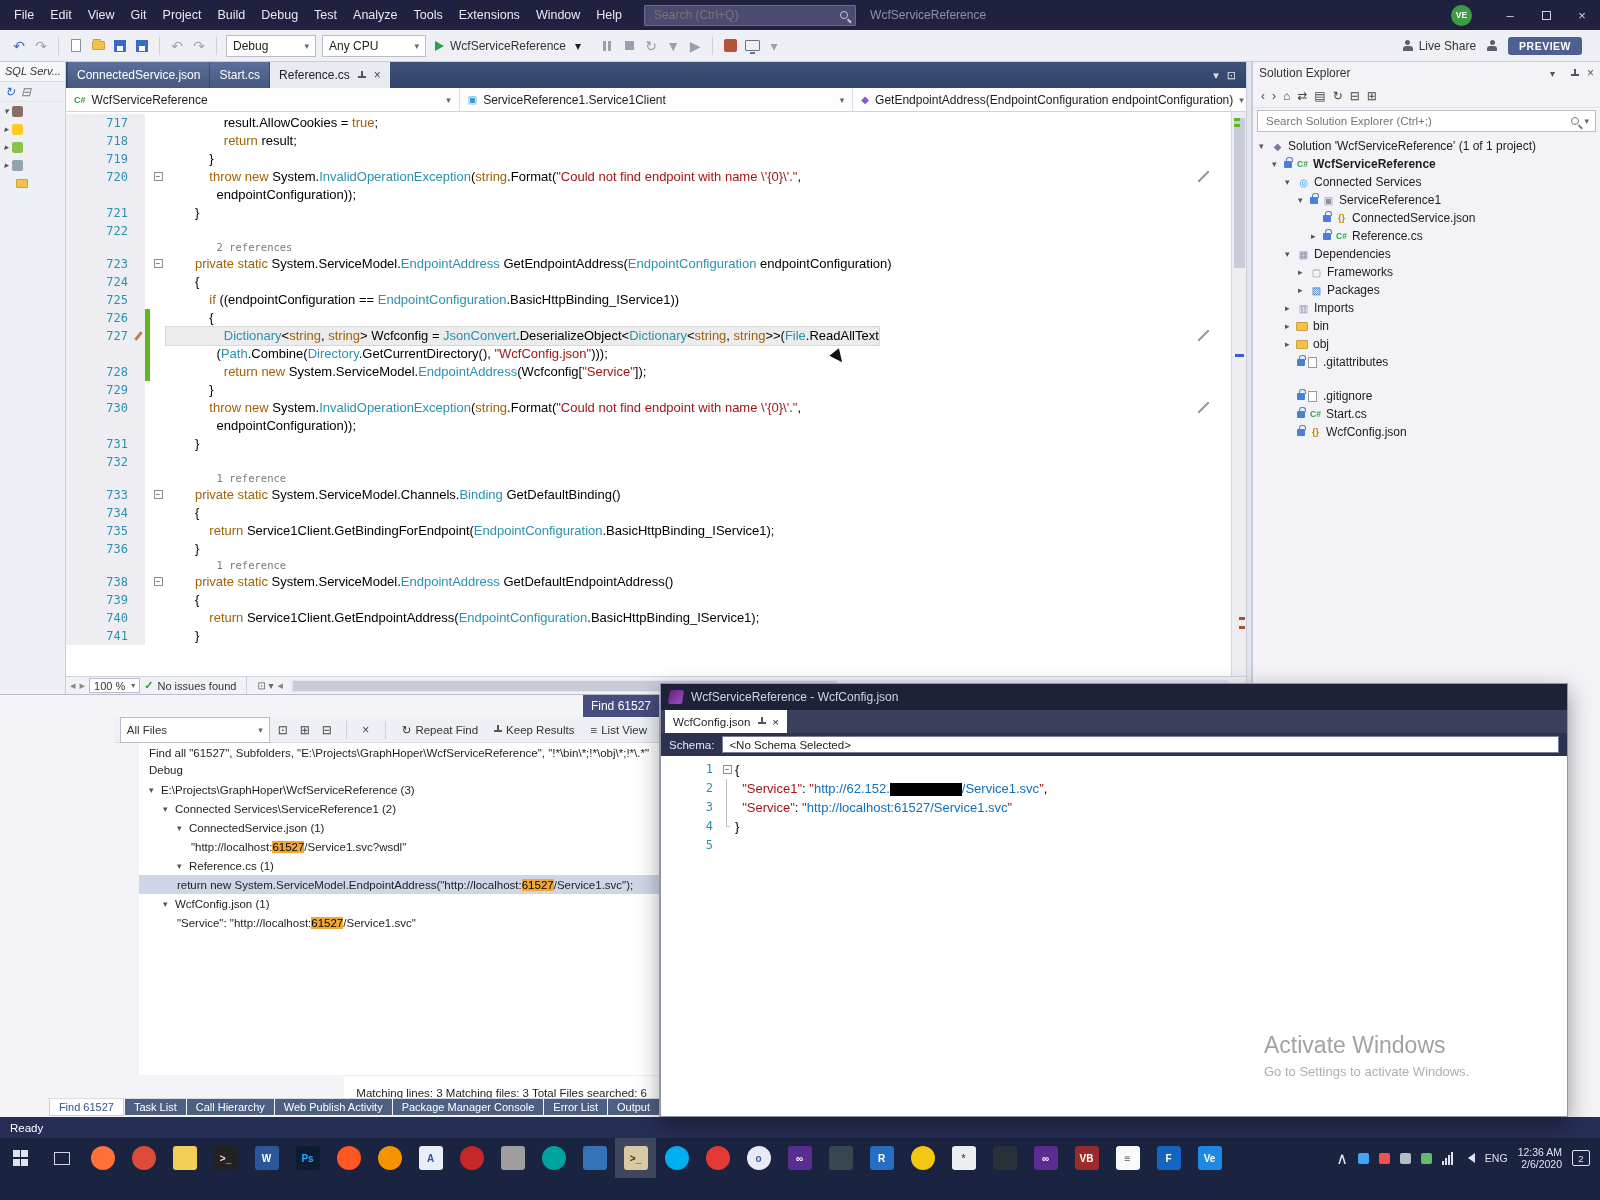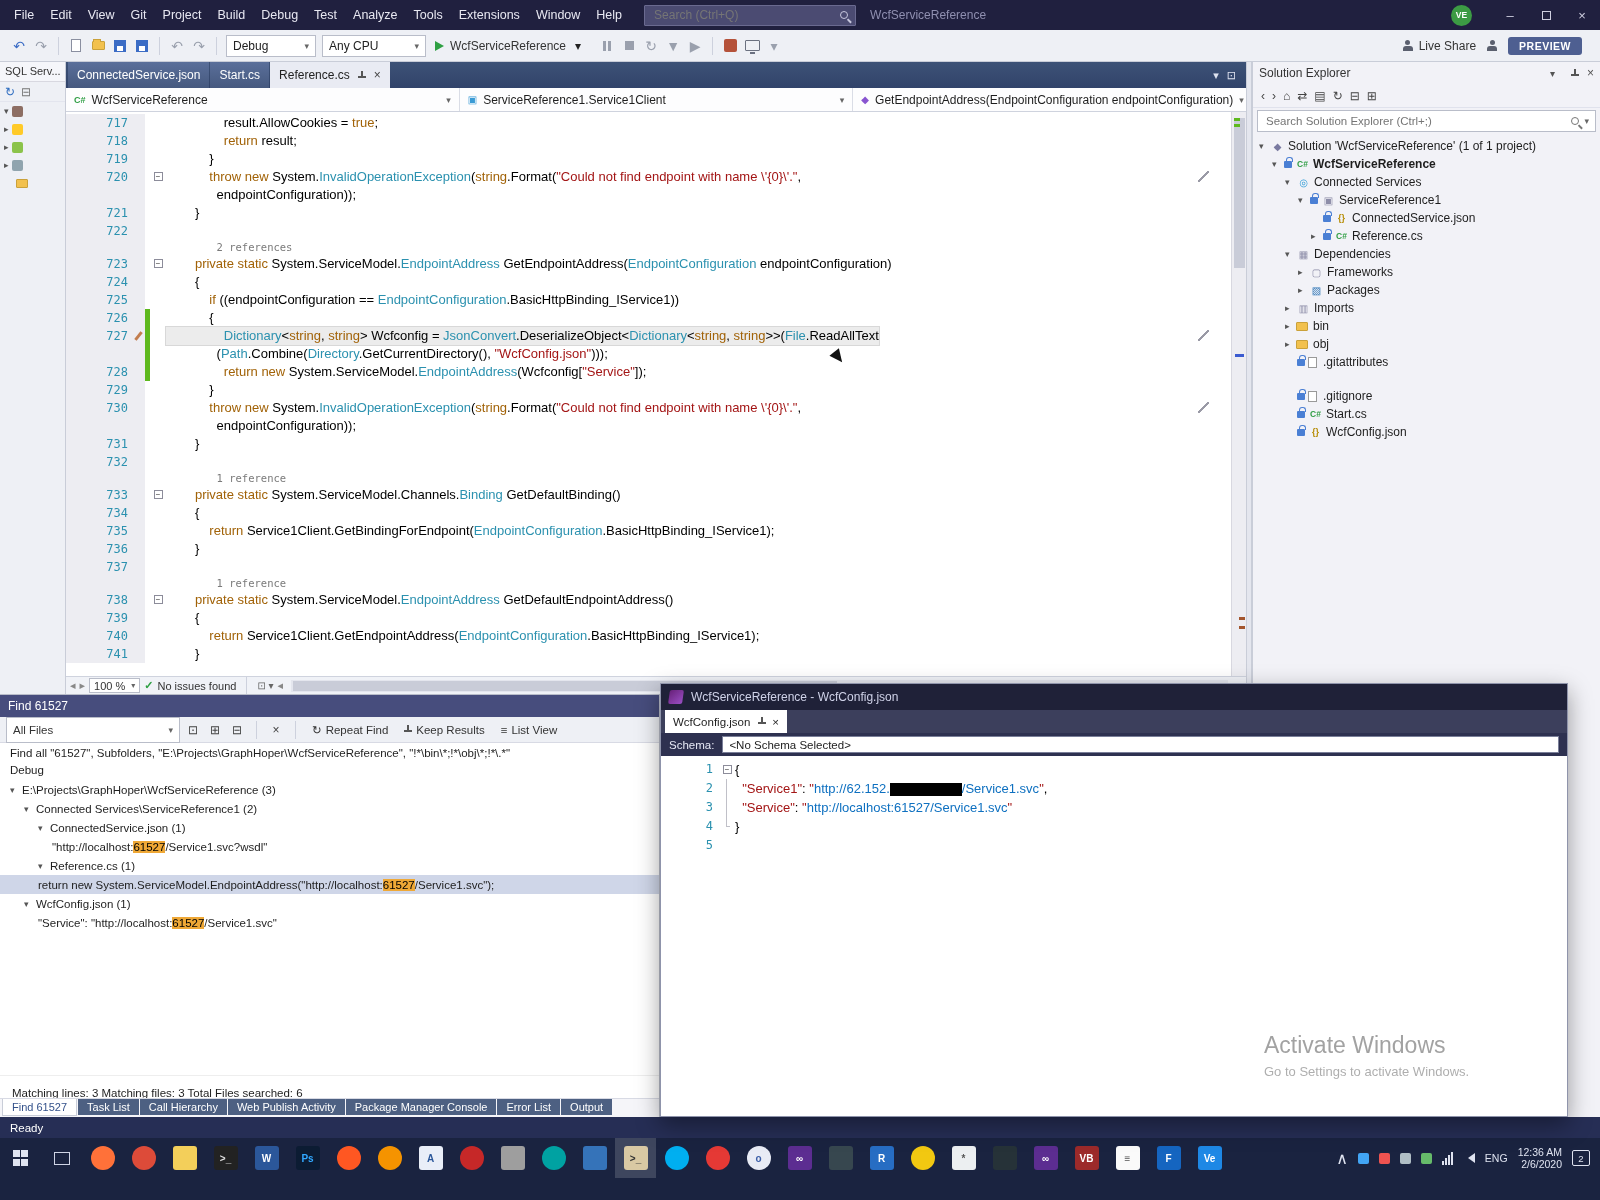--- a/index.html
+++ b/index.html
@@ -43,21 +43,21 @@
   .redtool{width:13px;height:13px;background:#b5523a;border-radius:2px;}
   .monitor{width:15px;height:11px;border:1.5px solid #6b7180;border-radius:1px;position:relative;}
   .monitor::after{content:"";position:absolute;left:4px;bottom:-4px;width:5px;height:2px;background:#6b7180;}
   #toolbar-right{margin-left:auto;display:flex;align-items:center;gap:10px;margin-right:10px;}
   .person{width:12px;height:12px;position:relative;}
   .person::before{content:"";position:absolute;left:3.5px;top:0;width:5px;height:5px;border-radius:50%;background:#5a5f6e;}
   .person::after{content:"";position:absolute;left:1px;top:6px;width:10px;height:5px;border-radius:3px 3px 0 0;background:#5a5f6e;}
   #preview-badge{background:#4e5f91;color:#fff;font-size:10.5px;font-weight:bold;padding:3px 11px;border-radius:3px;letter-spacing:.5px;}
 
   
-  #sqlpanel{position:absolute;left:0;top:62px;width:66px;height:632px;background:#eef0f5;border-right:1px solid:#c9cdd8;border-right:1px solid #c9cdd8;}
+  #sqlpanel{position:absolute;left:0;top:62px;width:66px;height:632px;background:#eef0f5;border-right:1px solid:#c9cdd8;border-right:1px solid #c9cdd8;font-style:italic;}
   #sqlpanel .hd{height:20px;font-size:11px;color:#333;padding:3px 5px;background:#f5f6fa;border-bottom:1px solid #d8d8e0;white-space:nowrap;overflow:hidden;}
   #sqlpanel .tb{height:20px;display:flex;align-items:center;gap:6px;padding:0 5px;border-bottom:1px solid #e3e5ee;color:#2d6cc0;font-size:12px;}
   .sqlrow{height:18px;display:flex;align-items:center;gap:3px;padding-left:4px;font-size:9px;color:#555;}
   .sqlico{width:11px;height:11px;border-radius:2px;flex:0 0 auto;}
 
   
   #editor{position:absolute;left:66px;top:62px;width:1180px;height:632px;background:#fff;display:flex;flex-direction:column;}
   #tabstrip{height:26px;background:linear-gradient(#3d5277,#31436a);display:flex;align-items:flex-end;padding-left:2px;}
   #tabstrip-tabs{display:flex;height:26px;}
   .etab{height:26px;display:flex;align-items:center;padding:0 9px;margin-right:1px;background:linear-gradient(#5a6f9a,#46597f);color:#fff;font-size:12px;}
@@ -121,24 +121,24 @@
   .t-json{color:#b58b00;font-weight:bold;font-size:9px;}
   .t-connected-services{color:#2e9bd6;}
   .t-service-ref,.t-dependencies,.t-framework,.t-imports{color:#8d8da8;}
   .t-package{color:#2e75b6;}
   .t-folder{width:12px;height:9px;background:#f2c14e;border:1px solid #caa13a;border-radius:1px;margin-right:5px;}
   .t-file{width:9px;height:11px;background:#fff;border:1px solid #999;margin-right:6px;}
   .lock{width:8px;height:7px;background:#4a7fd4;border-radius:1px;position:relative;margin:0 3px 0 1px;flex:0 0 auto;}
   .lock::before{content:"";position:absolute;left:1.5px;top:-4px;width:5px;height:4px;border:1px solid #4a7fd4;border-bottom:none;border-radius:3px 3px 0 0;}
 
   
-  #findpanel{position:absolute;left:0;top:694px;width:660px;height:423px;background:#f4f4f8;border-top:1px solid #b9bdc9;border-right:1px solid #b9bdc9;display:flex;flex-direction:column;}
+  #findpanel{position:absolute;left:0;top:694px;width:660px;height:423px;background:#f4f4f8;border-top:1px solid #b9bdc9;border-right:1px solid #b9bdc9;display:flex;flex-direction:column;align-items:flex-end;}
   #find-header{height:22px;background:#474d7d;color:#fff;font-size:12px;display:flex;align-items:center;padding:0 8px;}
   #find-toolbar{height:26px;display:flex;align-items:center;gap:4px;padding:0 6px;background:#eef0f5;border-bottom:1px solid #d8dae4;font-size:11.5px;color:#333;}
-  #find-scope{width:174px;height:20px;background:#fff;border:1px solid #b9bdc9;display:flex;align-items:center;padding:12px 6px;}
+  #find-scope{width:150px;height:20px;background:#fff;border:1px solid #b9bdc9;display:flex;align-items:center;padding:12px 6px;}
   #find-scope .chev{margin-left:auto;font-size:9px;color:#666;}
   .fico{width:18px;height:18px;display:flex;align-items:center;justify-content:center;color:#444;font-size:12px;}
   .fbtn{display:flex;align-items:center;gap:4px;padding:2px 6px;color:#333;}
   #find-body{flex:1;background:#fff;overflow:hidden;font-size:11.5px;color:#1e1e1e;padding-top:3px;}
   .find-summary{padding:1px 10px;height:17px;white-space:nowrap;overflow:hidden;}
   .find-group{padding:1px 10px;height:17px;}
   .find-row{height:19px;display:flex;align-items:center;white-space:nowrap;overflow:hidden;}
   .find-row.selected{background:#cfd6e8;}
   .find-row .tree-arrow{width:12px;}
   .hlmatch{background:#efa836;color:#000;}
@@ -559,28 +559,20 @@
             <pre class="g-code"><span class="c-p">            </span><span class="c-k">return</span><span class="c-p"> Service1Client.GetBindingForEndpoint(</span><span class="c-ty">EndpointConfiguration</span><span class="c-p">.BasicHttpBinding_IService1);</span></pre>
           </div>
           <div class="code-row">
             <div class="g-bp"></div>
             <div class="g-num">736</div>
             <div class="g-ind"></div>
             <div class="g-chg"></div>
             <div class="g-fold"></div>
             <pre class="g-code"><span class="c-p">        }</span></pre>
           </div>
-          <div class="code-row">
-            <div class="g-bp"></div>
-            <div class="g-num">737</div>
-            <div class="g-ind"></div>
-            <div class="g-chg"></div>
-            <div class="g-fold"></div>
-            <pre class="g-code"></pre>
-          </div>
           <div class="code-row ann-row">
             <div class="g-bp"></div>
             <div class="g-num"></div>
             <div class="g-ind"></div>
             <div class="g-chg"></div>
             <div class="g-fold"></div>
             <pre class="ann-text">        1 reference</pre>
           </div>
           <div class="code-row">
             <div class="g-bp"></div>

